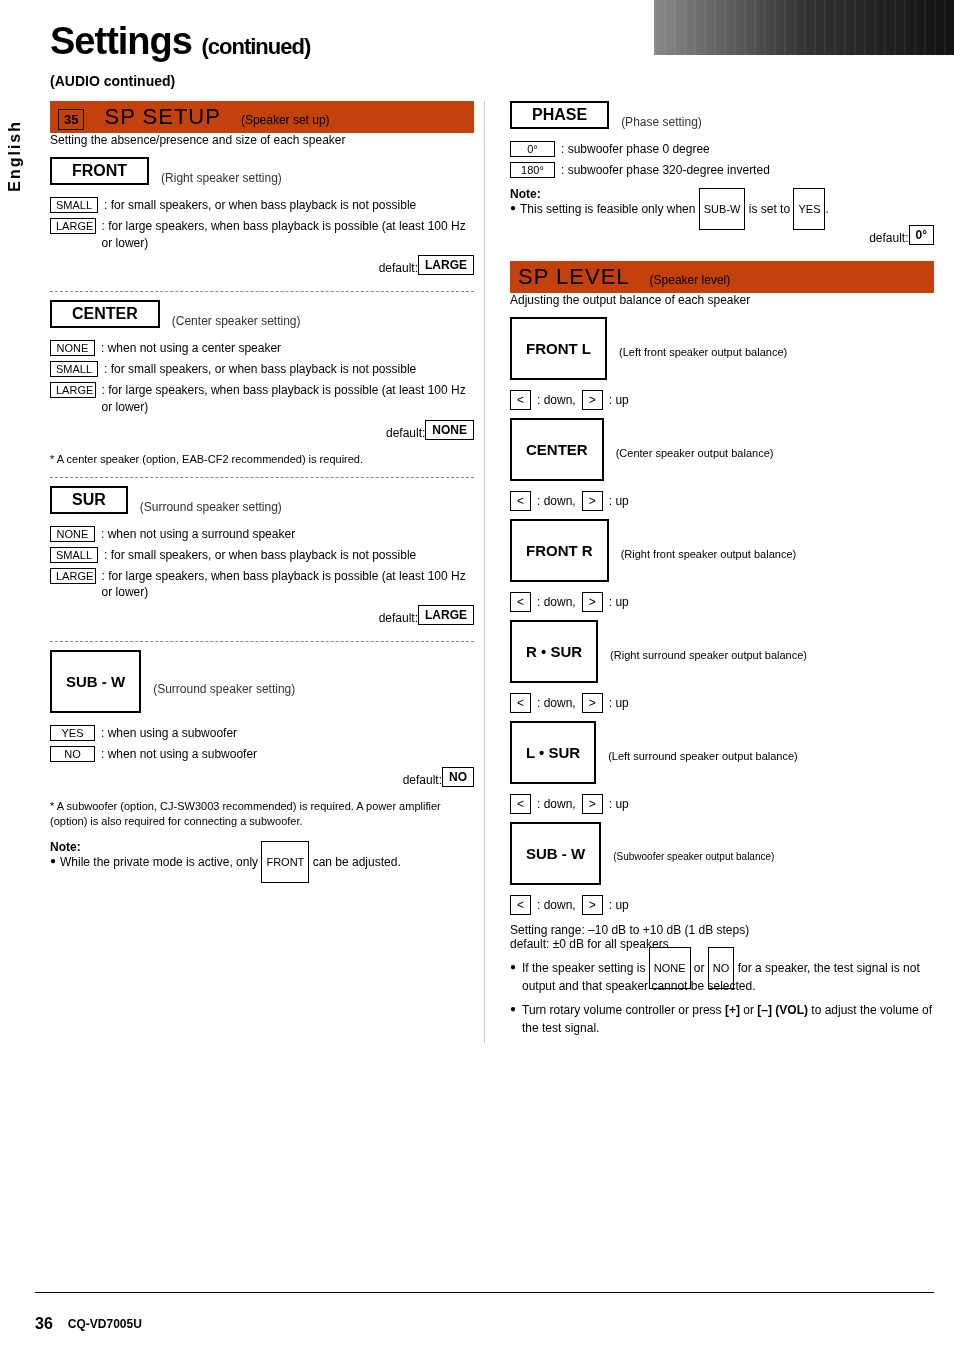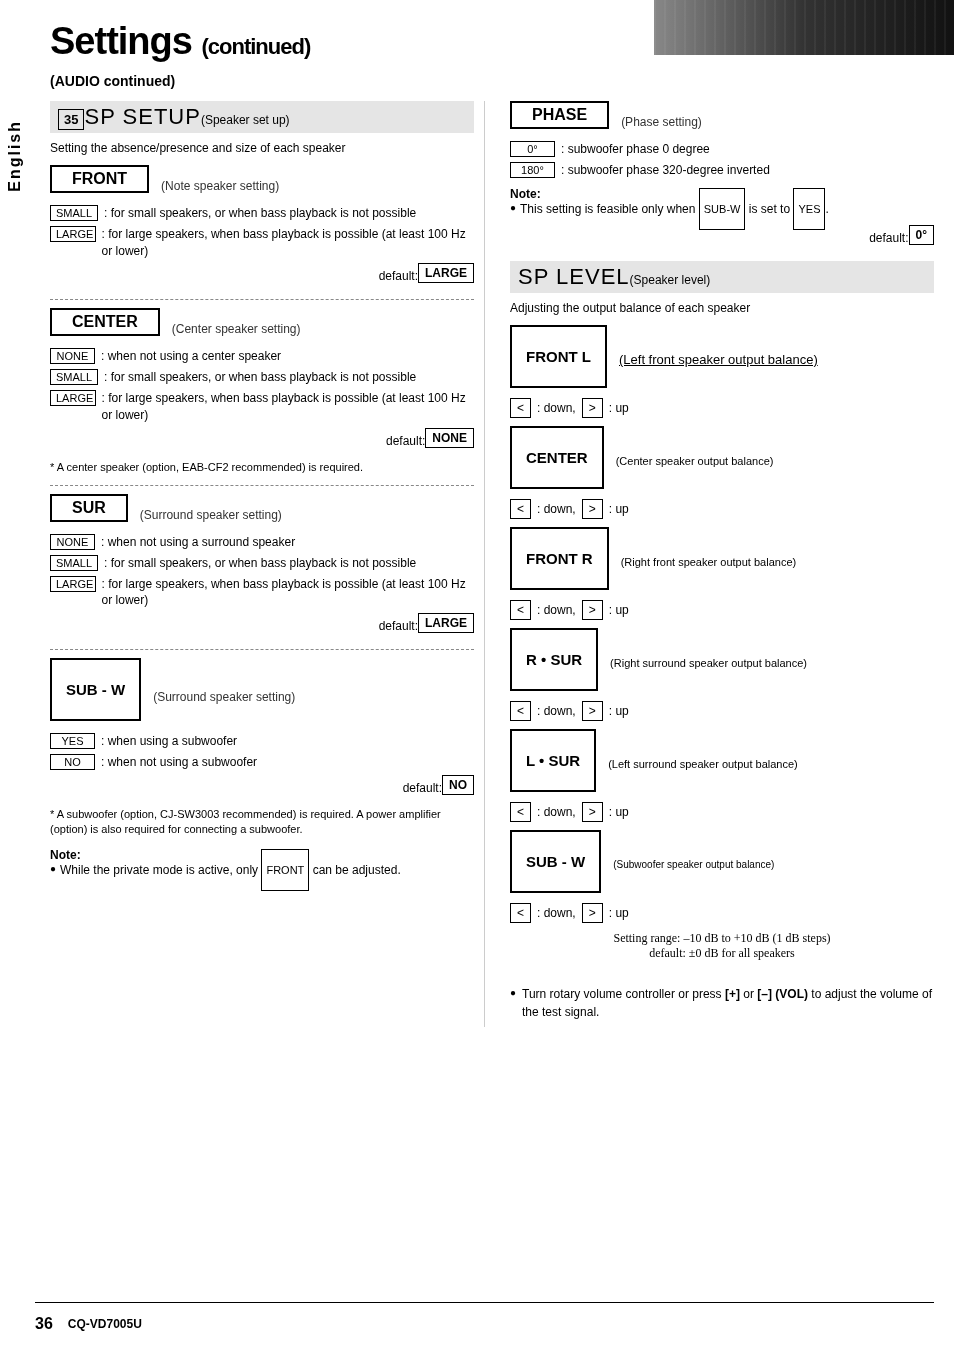--- a/index.html
+++ b/index.html
@@ -89,26 +89,25 @@
       padding-right: 10px;
       border-right: 1px solid #ccc;
     }
     .col-right {
       flex: 1;
       padding-left: 5px;
     }
 
     
     .section-header {
-      background: #e5e5e5;
+      background: #c2410c;
       padding: 3px 8px;
       display: flex;
       align-items: baseline;
-      gap: 0;
-      margin-bottom: 8px;
+      gap: 20px;
     }
     .section-header .section-title-big {
       font-size: 22px;
       font-weight: 400;
       letter-spacing: 1px;
     }
     .section-header .section-subtitle {
       font-size: 12px;
     }
     .section-desc {
@@ -237,21 +236,21 @@
     
     .page-footer {
       position: absolute;
       bottom: 15px;
       left: 35px;
       right: 20px;
       display: flex;
       align-items: center;
       gap: 15px;
       border-top: 1px solid #000;
-      padding-top: 12px;
+      padding-top: 22px;
     }
     .page-number {
       font-size: 16px;
       font-weight: bold;
     }
     .model-number {
       font-size: 12px;
       font-weight: bold;
     }
 
@@ -314,21 +313,21 @@
       <div class="section-header">
         <span class="num-badge">35</span>
         <span class="section-title-big">SP SETUP</span>
         <span class="section-subtitle">(Speaker set up)</span>
       </div>
       <div class="section-desc">Setting the absence/presence and size of each speaker</div>
 
       <div class="subsection">
         <div class="subsection-header">
           <div class="labeled-box wide">FRONT</div>
-          <span class="subsection-desc">(Note speaker setting)</span>
+          <span class="subsection-desc">(Right speaker setting)</span>
         </div>
         <div class="option-row">
           <span class="tag">SMALL</span>
           <span class="desc">: for small speakers, or when bass playback is not possible</span>
         </div>
         <div class="option-row">
           <span class="tag">LARGE</span>
           <span class="desc">: for large speakers, when bass playback is possible (at least 100 Hz or lower)</span>
         </div>
         <div class="default-line">
@@ -447,21 +446,21 @@
 
       <div class="section-header" style="margin-top:10px;">
         <span class="section-title-big">SP LEVEL</span>
         <span class="section-subtitle">(Speaker level)</span>
       </div>
       <div class="section-desc">Adjusting the output balance of each speaker</div>
 
       <div class="sp-level-item">
         <div style="display:flex;align-items:center;gap:12px;">
           <div class="labeled-box medium">FRONT L</div>
-          <span style="font-size:13px;text-decoration:underline;">(Left front speaker output balance)</span>
+          <span style="font-size:11px;">(Left front speaker output balance)</span>
         </div>
         <div class="sp-level-controls">
           <span class="arrow-btn">&lt;</span>
           <span>: down,</span>
           <span class="arrow-btn">&gt;</span>
           <span>: up</span>
         </div>
       </div>
 
       <div class="sp-level-item">
@@ -522,25 +521,28 @@
           <span style="font-size:10px;">(Subwoofer speaker output balance)</span>
         </div>
         <div class="sp-level-controls">
           <span class="arrow-btn">&lt;</span>
           <span>: down,</span>
           <span class="arrow-btn">&gt;</span>
           <span>: up</span>
         </div>
       </div>
 
-      <div style="text-align:center;font-size:12px;margin-top:4px;margin-bottom:24px;font-family:Liberation Serif, serif;">
+      <div style="text-align:left;font-size:12px;margin-top:4px;margin-bottom:8px;">
         <div>Setting range: –10 dB to +10 dB (1 dB steps)</div>
         <div>default: ±0 dB for all speakers</div>
       </div>
 
+      <div class="bullet-item">
+        If the speaker setting is <span class="inline-box">NONE</span> or <span class="inline-box">NO</span> for a speaker, the test signal is not output and that speaker cannot be selected.
+      </div>
       <div class="bullet-item">
         Turn rotary volume controller or press <strong>[+]</strong> or <strong>[–] (VOL)</strong> to adjust the volume of the test signal.
       </div>
     </div>
   </div>
 </div>
 
 <div class="page-footer">
   <span class="page-number">36</span>
   <span class="model-number">CQ-VD7005U</span>

